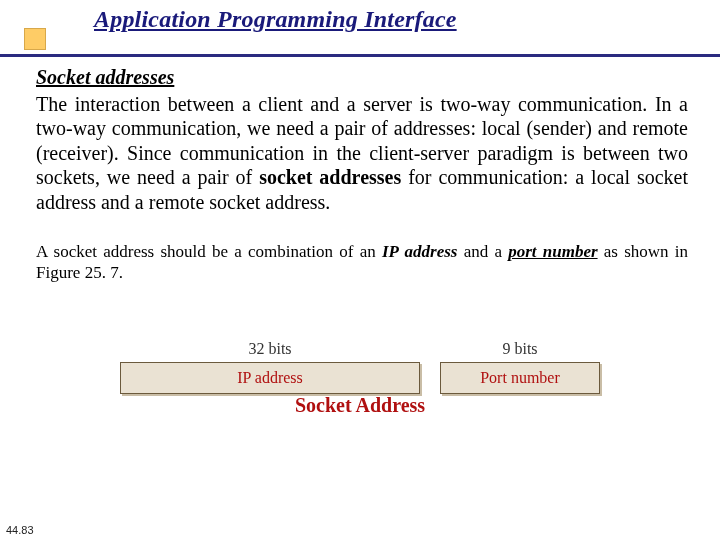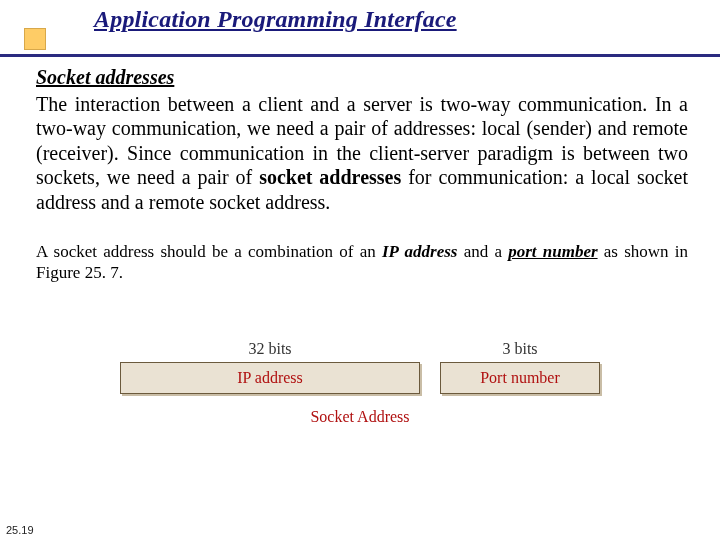--- a/index.html
+++ b/index.html
@@ -121,23 +121,22 @@
     display: flex;
     align-items: center;
     justify-content: center;
     color: #b01010;
     font-size: 16px;
     margin-left: 20px;
   }
   .caption {
     text-align: center;
     color: #b01010;
-    font-weight: normal;
-    font-size: 16px;
-    margin-top: 14px;
+    font-weight: bold;
+    font-size: 20px;
     width: 480px;
   }
   .page-number {
     position: absolute;
     left: 6px;
     bottom: 4px;
     font-size: 11px;
     font-family: Arial, sans-serif;
     color: #222;
   }
@@ -155,22 +154,22 @@
   <span>The interaction between a client and a server is two-way communication. In a two-way communication, we need a pair of addresses: local (sender) and remote (receiver). Since communication in the client-server paradigm is between two sockets, we need a pair of </span><span class="bold">socket addresses</span><span> for communication: a local socket address and a remote socket address.</span>
 </div>
 
 <div class="para2">
   <span>A socket address should be a combination of an </span><span class="bolditalic">IP address</span><span> and a </span><span class="bolditalic underline">port number</span><span> as shown in Figure 25. 7.</span>
 </div>
 
 <div class="figure">
   <div class="bits-row">
     <div class="bits-ip">32 bits</div>
-    <div class="bits-port">3 bits</div>
+    <div class="bits-port">9 bits</div>
   </div>
   <div class="box-row">
     <div class="ip-box">IP address</div>
     <div class="port-box">Port number</div>
   </div>
   <div class="caption">Socket Address</div>
 </div>
 
-<div class="page-number">25.19</div>
+<div class="page-number">44.83</div>
 
 </body></html>

